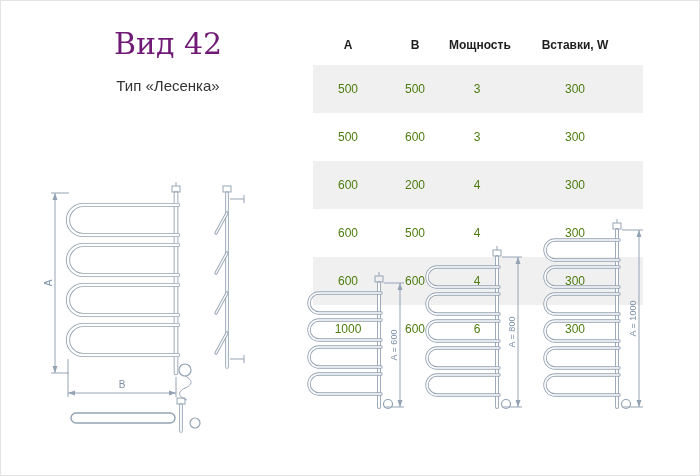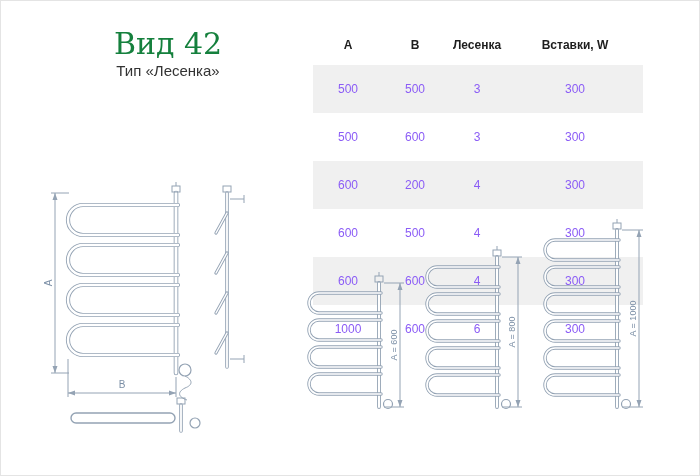--- a/index.html
+++ b/index.html
@@ -1,26 +1,26 @@
 <!DOCTYPE html>
 <html><head>
 <meta charset="utf-8">
 <style>
   *{margin:0;padding:0;box-sizing:border-box}
   html,body{background:#fff}
   body{width:700px;height:476px;font-family:"Liberation Sans",sans-serif}
   #page{position:relative;width:700px;height:476px;background:#fff;border:1px solid #e4e4e4;overflow:hidden}
 
   .title-block{position:absolute;left:58px;top:26px;width:218px;text-align:center}
-  .title-block h1{font-family:"DejaVu Serif",serif;font-size:30px;font-weight:400;color:#15803d;line-height:1.15}
-  .subtitle{font-size:15px;color:#333}
+  .title-block h1{font-family:"DejaVu Serif",serif;font-size:30px;font-weight:400;color:#701a75;line-height:1.15}
+  .subtitle{margin-top:15px;font-size:15px;color:#333}
 
   table.spec-table{position:absolute;left:312px;top:28px;width:330px;border-collapse:collapse;table-layout:fixed}
   table.spec-table th{font-size:12px;font-weight:700;color:#1e1e1e;text-align:center;padding:9px 2px 13px}
-  table.spec-table td{font-size:12px;color:#8b5cf6;text-align:center;padding:17px 2px;height:21px}
+  table.spec-table td{font-size:12px;color:#4d7c0f;text-align:center;padding:17px 2px;height:21px}
   table.spec-table tbody tr:nth-child(odd){background:#f0f0f0}
   col.c1{width:70px}col.c2{width:64px}col.c3{width:60px}col.c4{width:136px}
 
   svg{position:absolute;overflow:visible}
   #front-view{left:42px;top:176px}
   #side-view{left:206px;top:180px}
   #bottom-view{left:62px;top:394px}
   #variant-0{left:300px;top:276px}
   #variant-1{left:418px;top:250px}
   #variant-2{left:534px;top:223px}
@@ -39,21 +39,21 @@
     <colgroup>
       <col class="c1">
         <col class="c2">
         <col class="c3">
         <col class="c4">
     </colgroup>
     <thead>
       <tr id="head-row">
           <th>А</th>
           <th>В</th>
-          <th>Лесенка</th>
+          <th>Мощность</th>
           <th>Вставки, W</th>
         </tr>
     </thead>
     <tbody id="body-rows">
         <tr>
           <td>500</td>
           <td>500</td>
           <td>3</td>
           <td>300</td>
         </tr>

